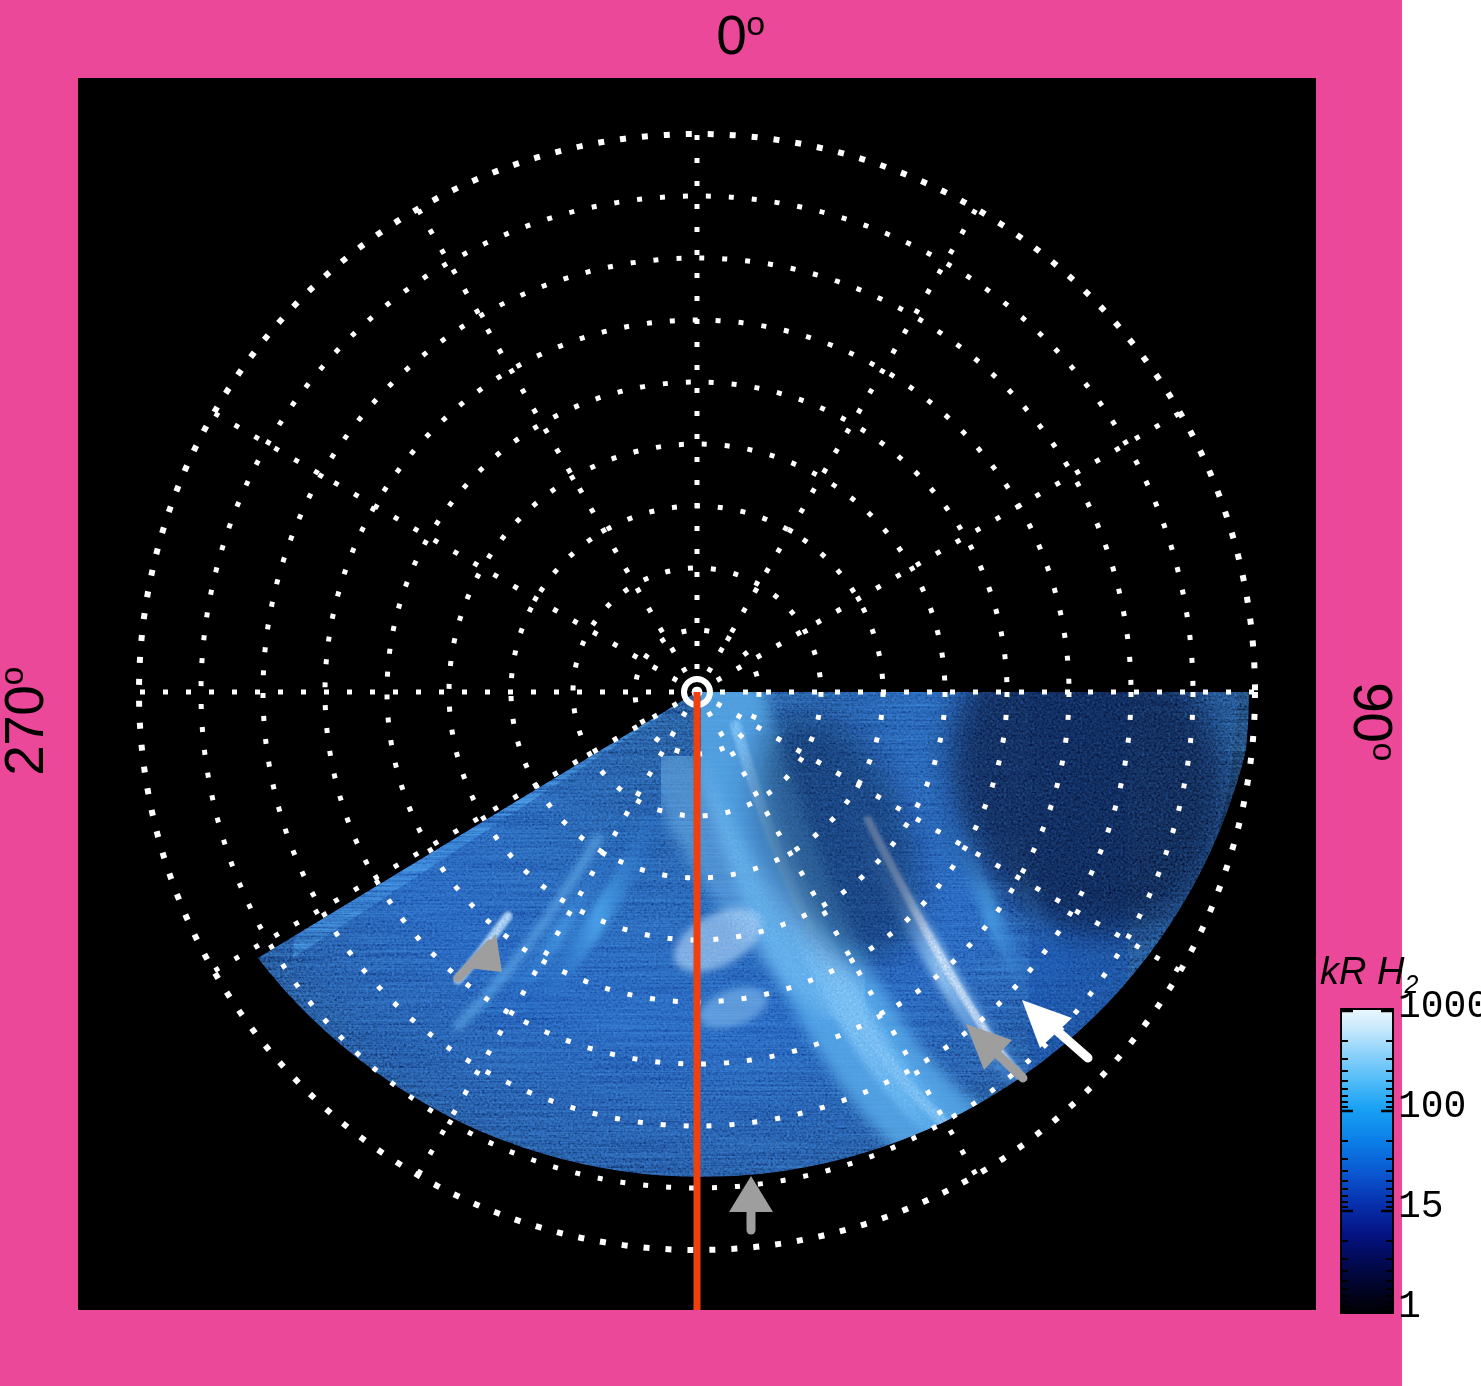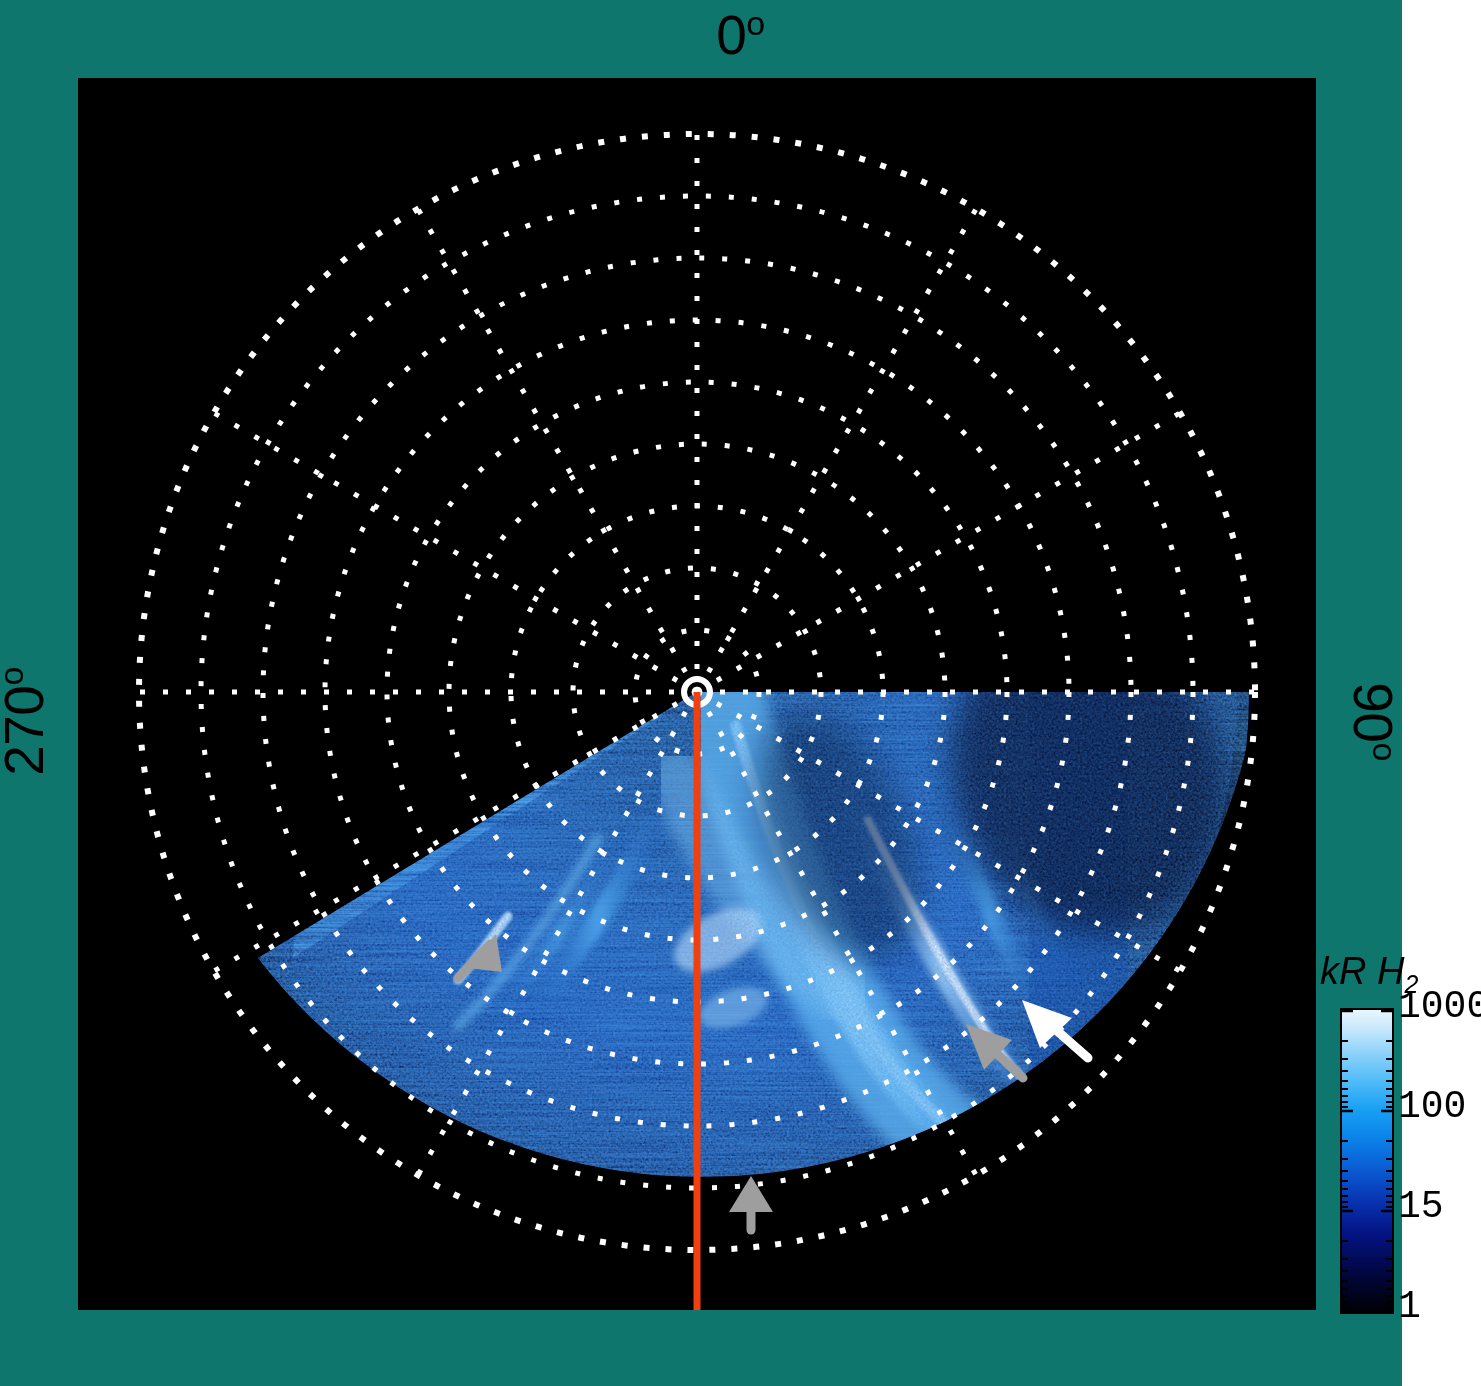--- a/index.html
+++ b/index.html
@@ -14,21 +14,21 @@
     font-family: "Liberation Sans", sans-serif;
     overflow: hidden;
   }
 
   
   #figure {
     position: absolute;
     left: 0; top: 0;
     width: 1402px;
     height: 1386px;
-    background: #0f766e;
+    background: #ec4899;
   }
 
   
   #plot-panel {
     position: absolute;
     left: 78px;
     top: 78px;
     width: 1238px;
     height: 1232px;
     background: #000000;

